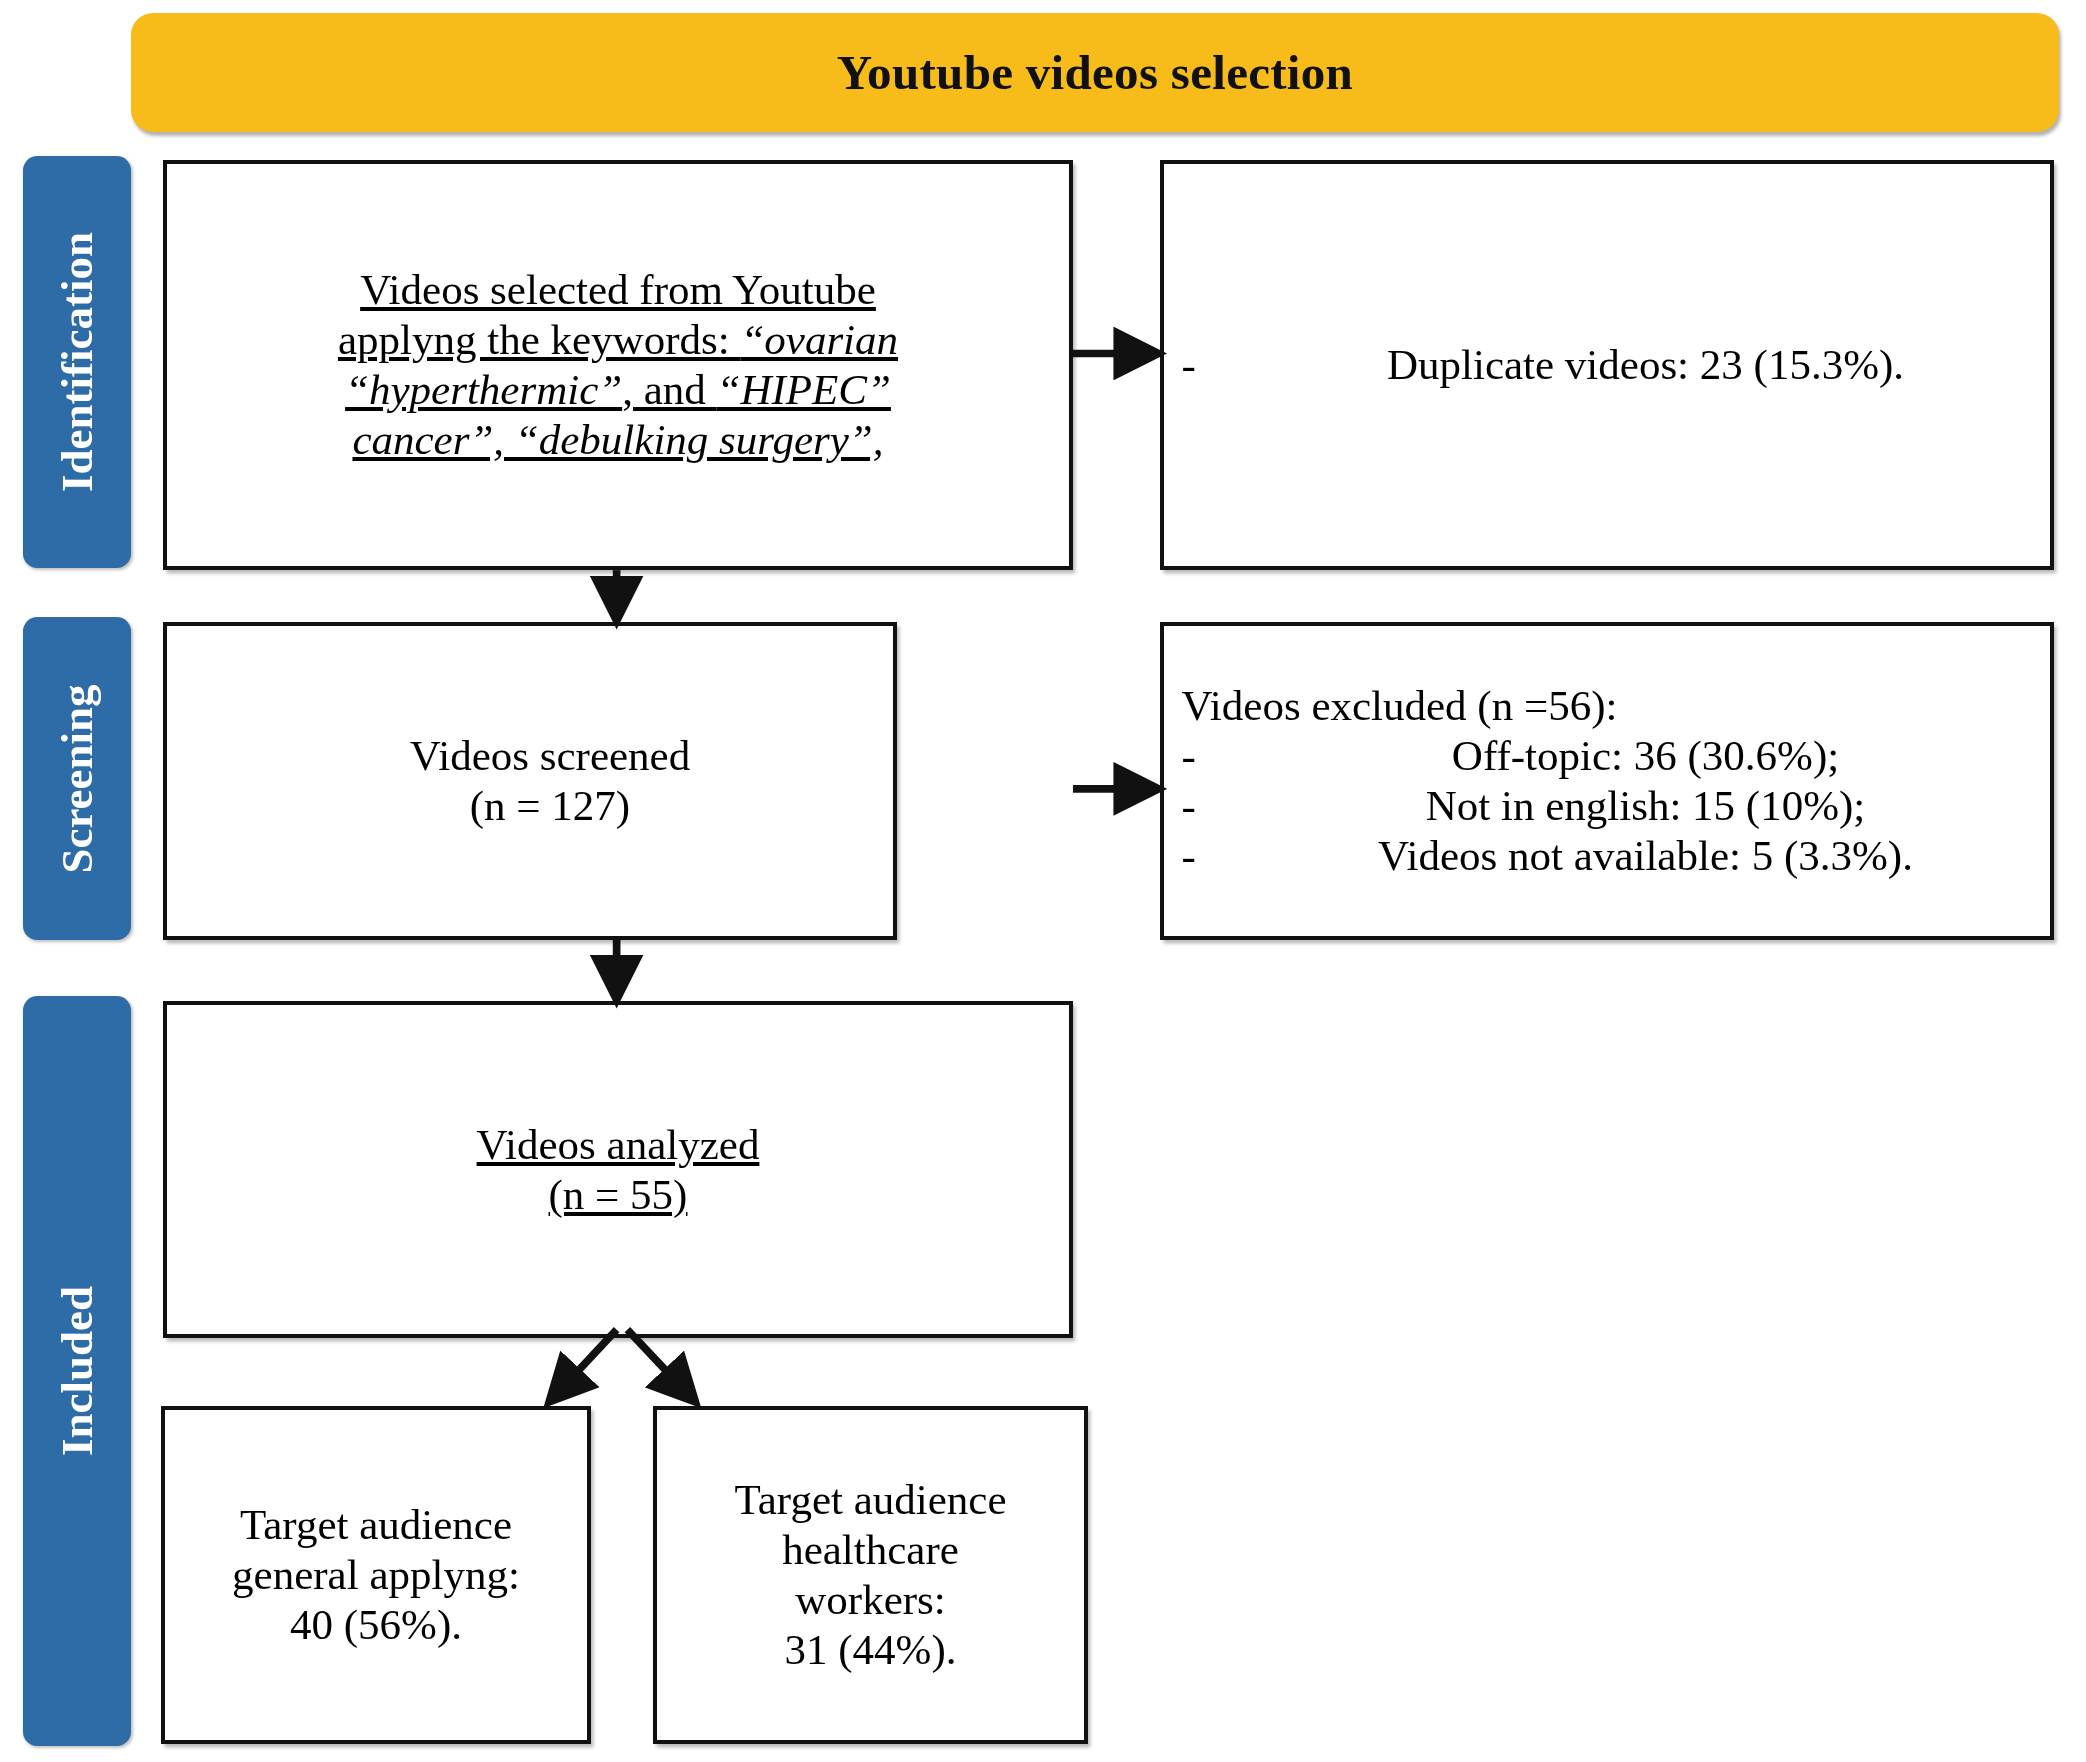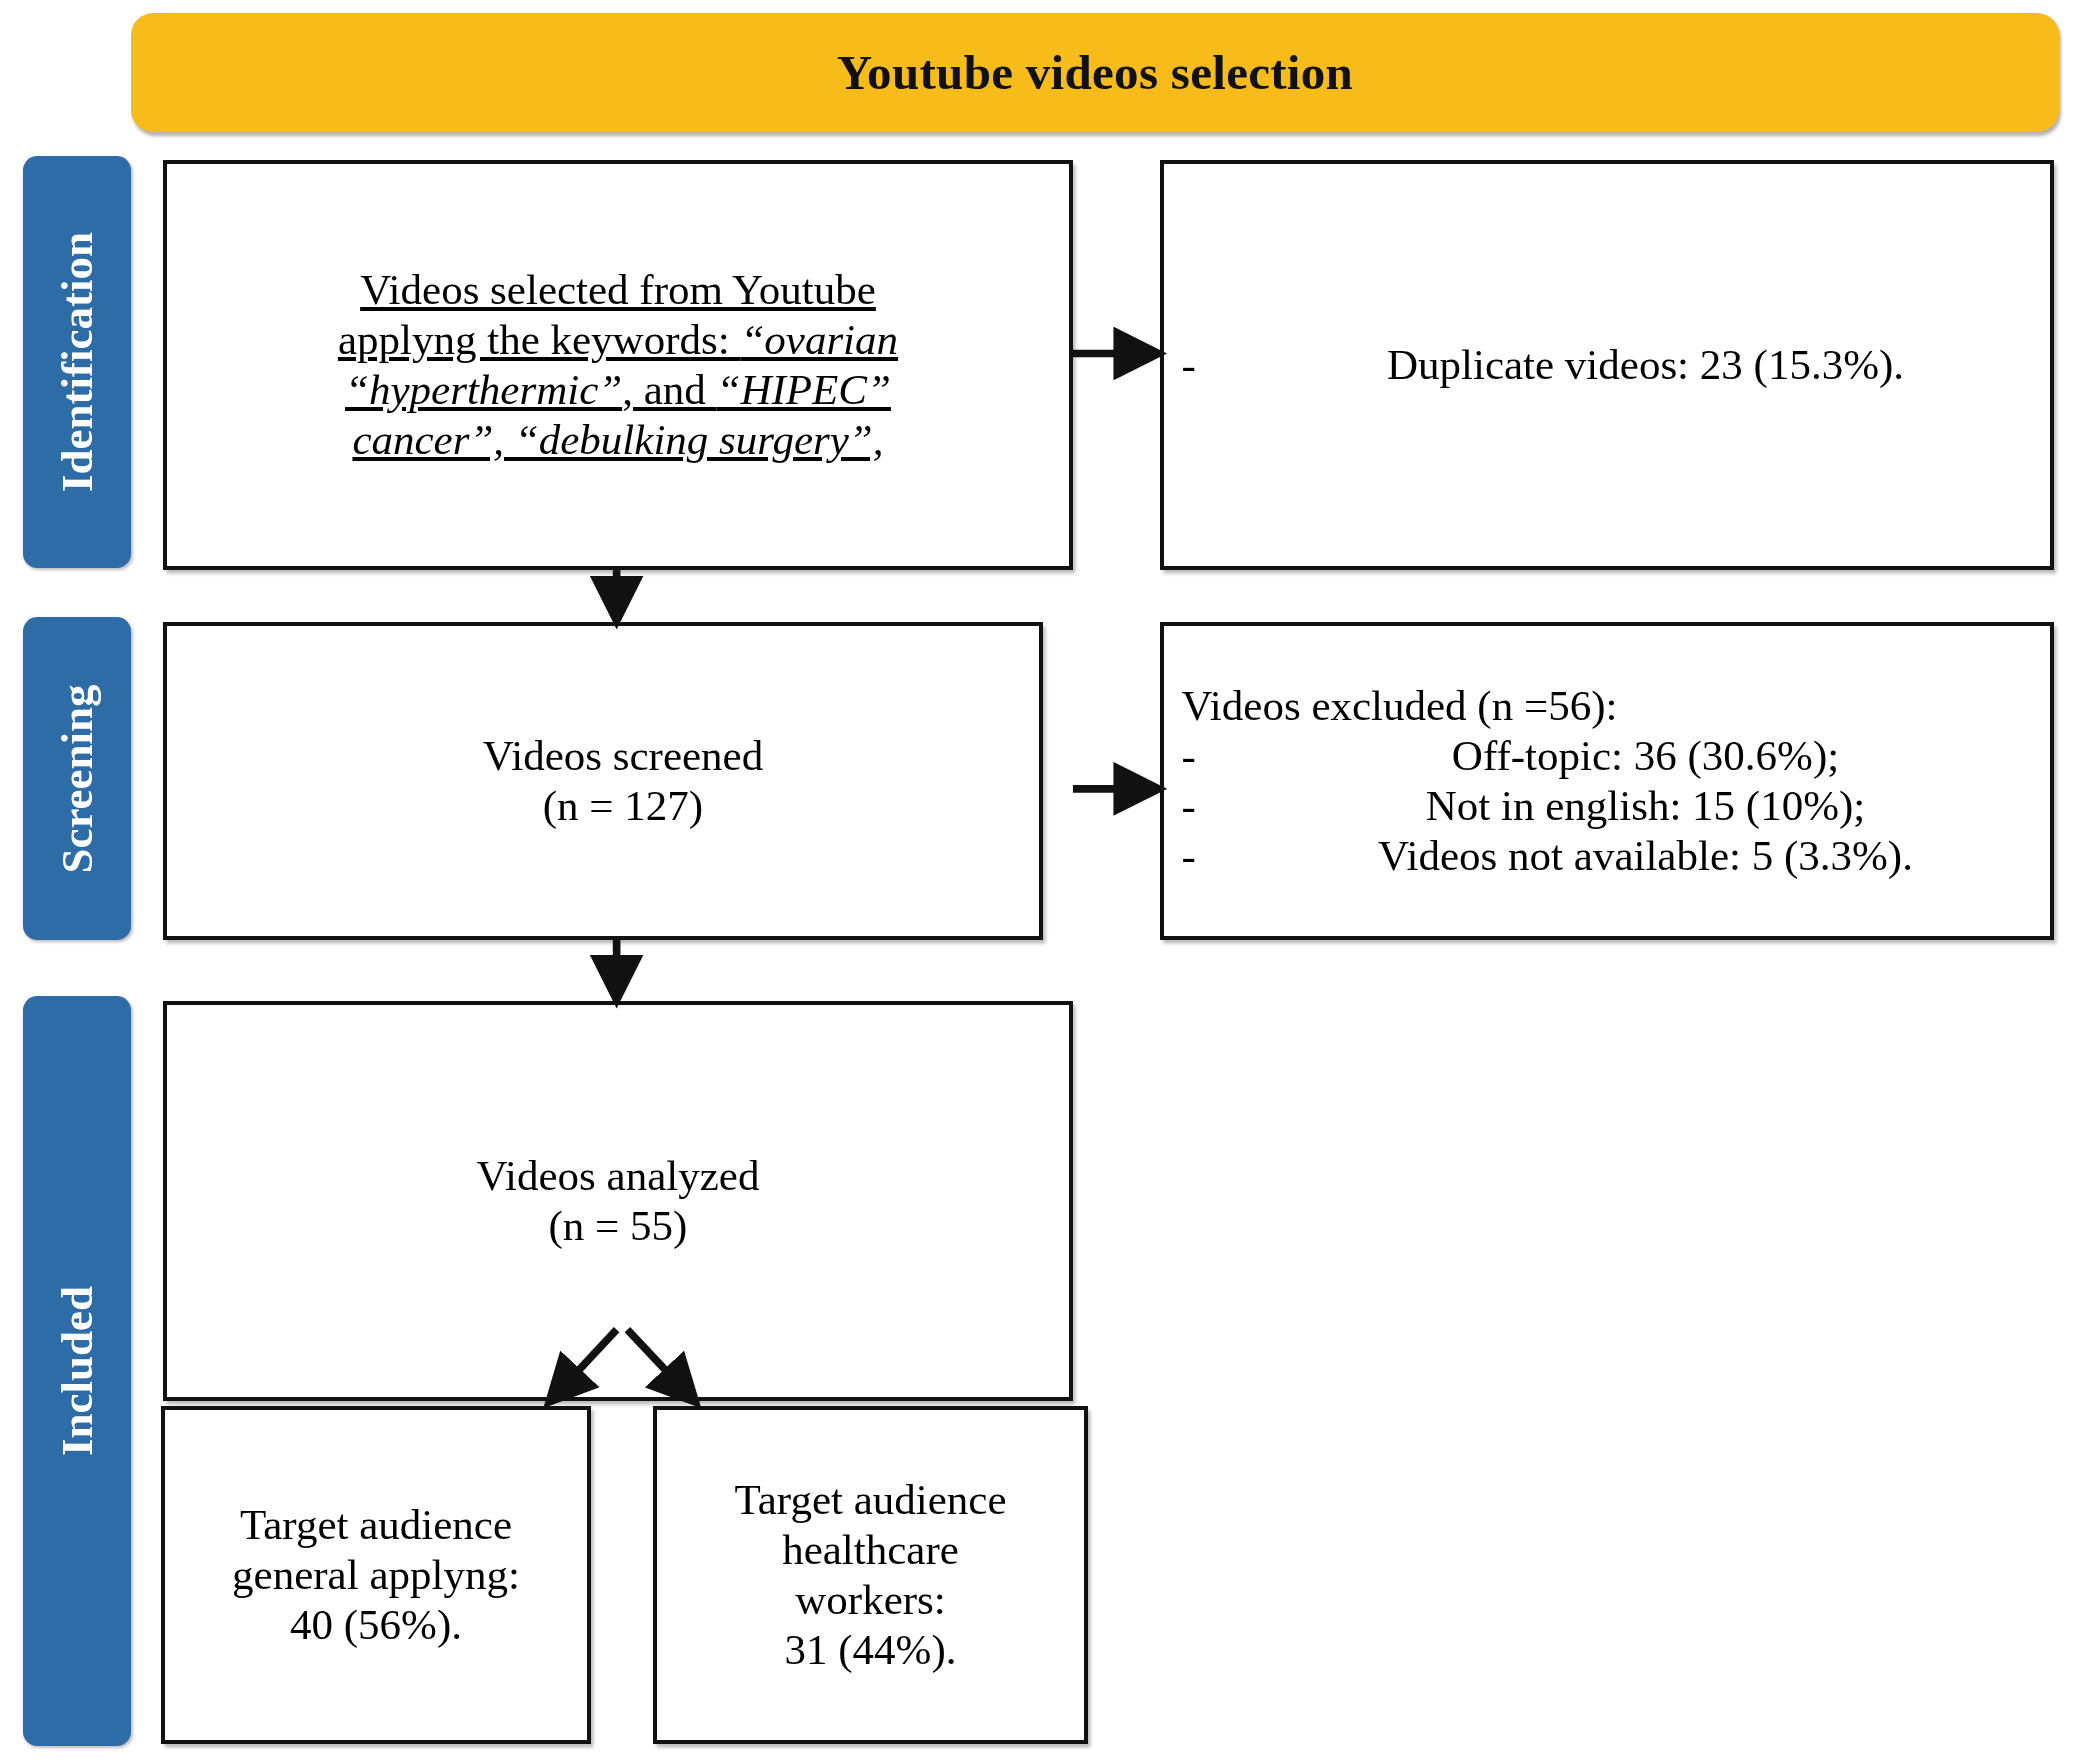--- a/index.html
+++ b/index.html
@@ -43,22 +43,22 @@
     font-family:"Liberation Serif",serif;
     font-size:43px;line-height:1.16;
   }
   .fbox .inner{width:100%;padding:0 17.4px;box-sizing:border-box;}
   .center{text-align:center;}
   .left{text-align:left;}
   .it{font-style:italic;}
 
   
   #box-identified{left:163px;top:160px;width:910px;height:410px;text-decoration:underline;}
-  #box-screened  {left:163px;top:622px;width:880px;height:318px;padding-left:40px;}
-  #box-analyzed  {left:163px;top:1001px;width:910px;height:400px;}
+  #box-screened  {left:163px;top:622px;width:734px;height:318px;padding-left:40px;}
+  #box-analyzed  {left:163px;top:1001px;width:910px;height:337px;text-decoration:underline;}
   
   #box-removed   {left:1160px;top:160px;width:894px;height:410px;}
   #box-excluded  {left:1160px;top:622px;width:894px;height:318px;}
   
   #box-public    {left:161px;top:1406px;width:430px;height:338px;}
   #box-health    {left:653px;top:1406px;width:435px;height:338px;}
 
   .bullet-list{display:block;}
   .bullet-row{display:flex;align-items:flex-start;}
   .dash{width:77px;flex:0 0 77px;text-align:left;}

